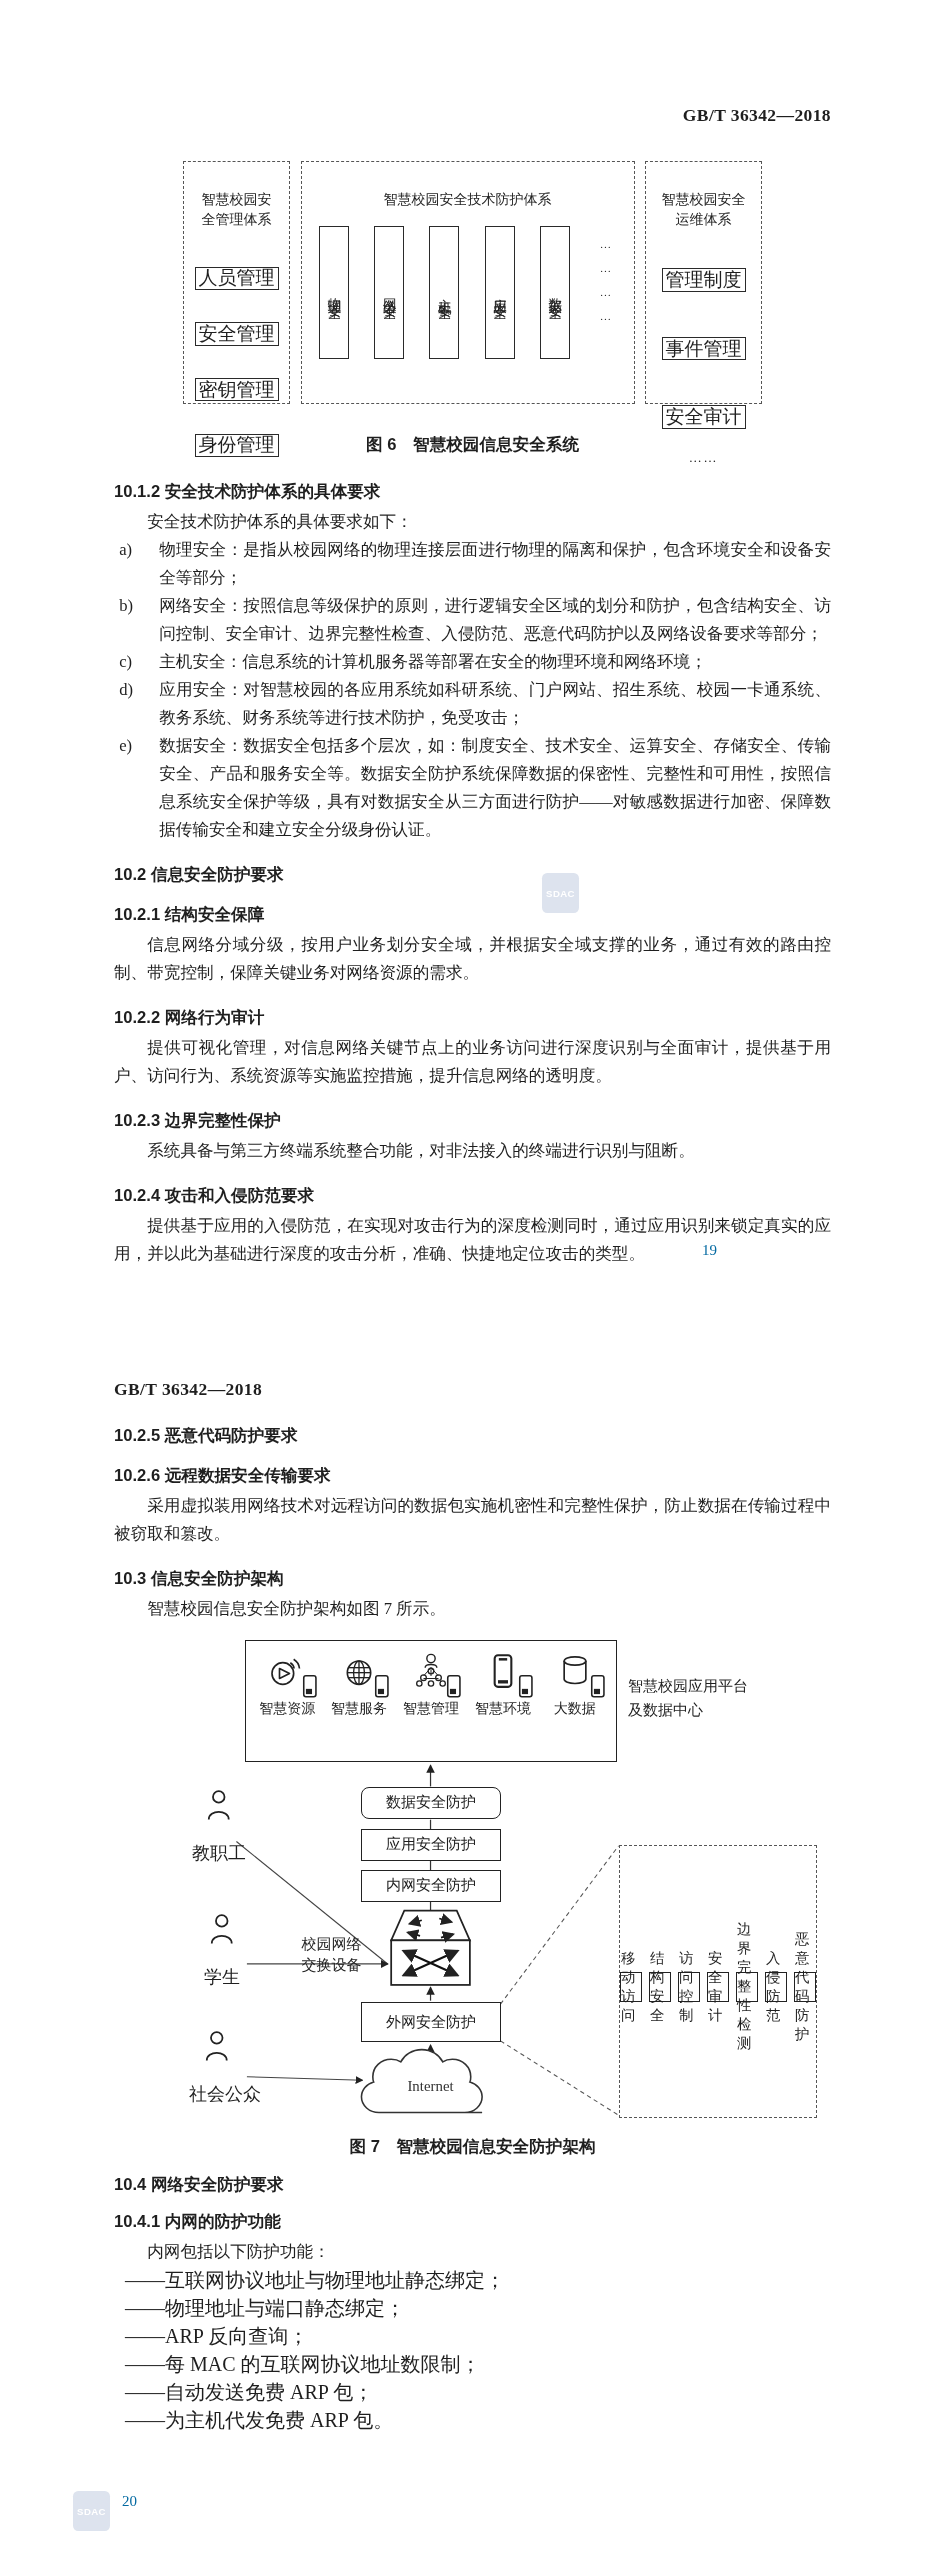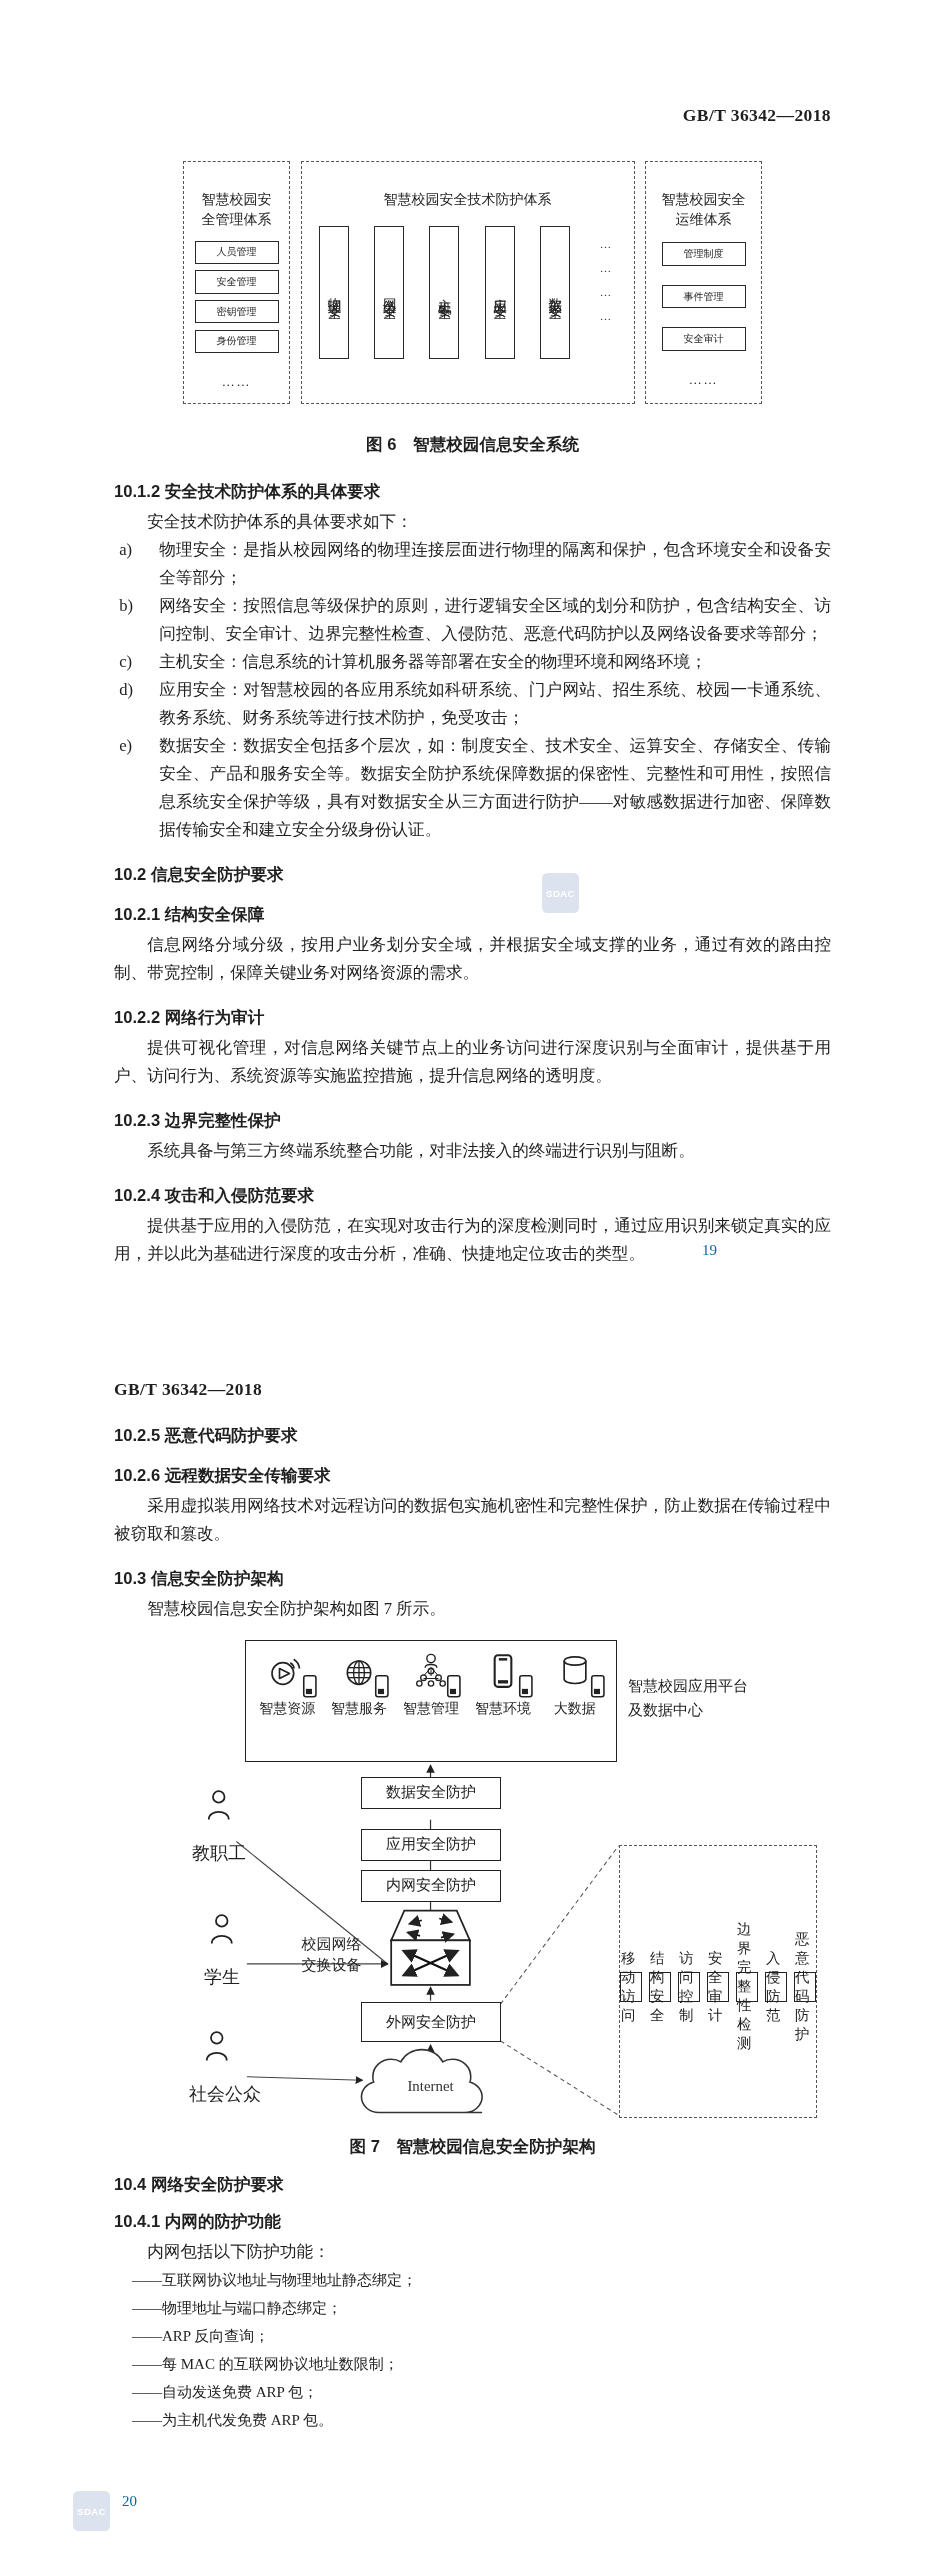--- a/index.html
+++ b/index.html
@@ -10,39 +10,39 @@
   .doc-header{font-family:"Liberation Serif","DejaVu Serif",serif;font-weight:700;font-size:17.5px;letter-spacing:0.4px;}
   .hdr-right{text-align:right;padding-top:105px;}
   .hdr-left{text-align:left;padding-top:91px;}
   h3.sec{font-family:"Liberation Sans","DejaVu Sans",sans-serif;font-weight:700;font-size:16.6px;
          margin:21px 0 0 0;line-height:19px;}
   h3.mt30{margin-top:26px;}
   p.body{font-size:16.6px;line-height:28px;text-indent:2em;text-align:justify;margin:7px 0 0 0;}
   .li{display:flex;font-size:16.6px;line-height:28px;margin:0;}
   .li-label{flex:none;width:40px;padding-left:5.2px;}
   .li-text{flex:1;text-align:justify;}
-  .dash-item{font-size:15px;line-height:28px;margin-left:18px;}
+  .dash-item{font-size:20px;line-height:28px;margin-left:11px;}
   .pageno{position:absolute;font-size:15px;color:#0369a1;}
   .figcap{font-family:"Liberation Sans","DejaVu Sans",sans-serif;font-weight:700;font-size:16.6px;
           text-align:center;margin-top:30px;}
   .wm{position:absolute;width:37px;height:40px;border-radius:5.2px;background:#dde3ee;color:#fff;
       font:700 9.6px "Liberation Sans","DejaVu Sans",sans-serif;display:flex;align-items:center;
       justify-content:center;letter-spacing:0.4px;}
   
   .fig6{display:flex;justify-content:center;gap:10.5px;height:243px;margin-top:35px;}
   .f6p{border:1.3px dashed #555;box-sizing:border-box;}
   .f6p-mgmt{width:107px;}
   .f6p-mid{width:334px;}
   .f6p-ops{width:117px;}
   .f6title{font-size:14px;line-height:20px;text-align:center;margin:28px auto 0;}
   .w5{width:5em;} .w6{width:6em;}
   .f6boxes{margin-top:10.5px;display:flex;flex-direction:column;align-items:center;gap:6.1px;}
   .f6boxes-ops{gap:19px;margin-top:12.2px;}
   .f6box{width:84px;height:23.6px;border:1.3px solid #2a2a2a;display:flex;align-items:center;
-         justify-content:center;font-size:10px;box-sizing:border-box;}
+         justify-content:center;font-size:19px;box-sizing:border-box;margin-top:26px;}
   .f6dots{text-align:center;margin-top:21px;font-size:13px;letter-spacing:1.7px;}
   .f6cols{display:flex;justify-content:space-between;padding:0 17.5px;margin-top:15.7px;height:133px;}
   .f6vbox{width:30px;height:133px;border:1.3px solid #2a2a2a;box-sizing:border-box;
           writing-mode:vertical-rl;display:flex;align-items:center;justify-content:center;
           font-size:13.6px;letter-spacing:2.6px;}
   .f6vdots{width:21px;display:flex;flex-direction:column;align-items:center;gap:12.2px;
            padding-top:12.2px;font-size:11.4px;color:#222;}
   
   .fig7{position:relative;width:717px;height:490px;margin-top:12.2px;}
   .f7svg{position:absolute;left:0;top:0;}
@@ -297,21 +297,21 @@
                 <use href="#sym-dev"></use>
               </svg>
             <div class="f7applabel">大数据</div>
           </div>
         </div>
         <div class="f7platlabel">
           <div>智慧校园应用平台</div>
           <div>及数据中心</div>
         </div>
 
-        <div class="f7box f7chain" style="top:142px;">数据安全防护</div>
+        <div class="f7box f7chain" style="top:152px;border-radius:8px;">数据安全防护</div>
         <div class="f7box f7chain" style="top:194px;">应用安全防护</div>
         <div class="f7box f7chain" style="top:235px;">内网安全防护</div>
         <div class="f7swlabel">
           <div>校园网络</div>
           <div>交换设备</div>
         </div>
         <div class="f7box f7ext">外网安全防护</div>
 
         <div class="f7panel">
           <div class="f7pbox">移动访问</div>

